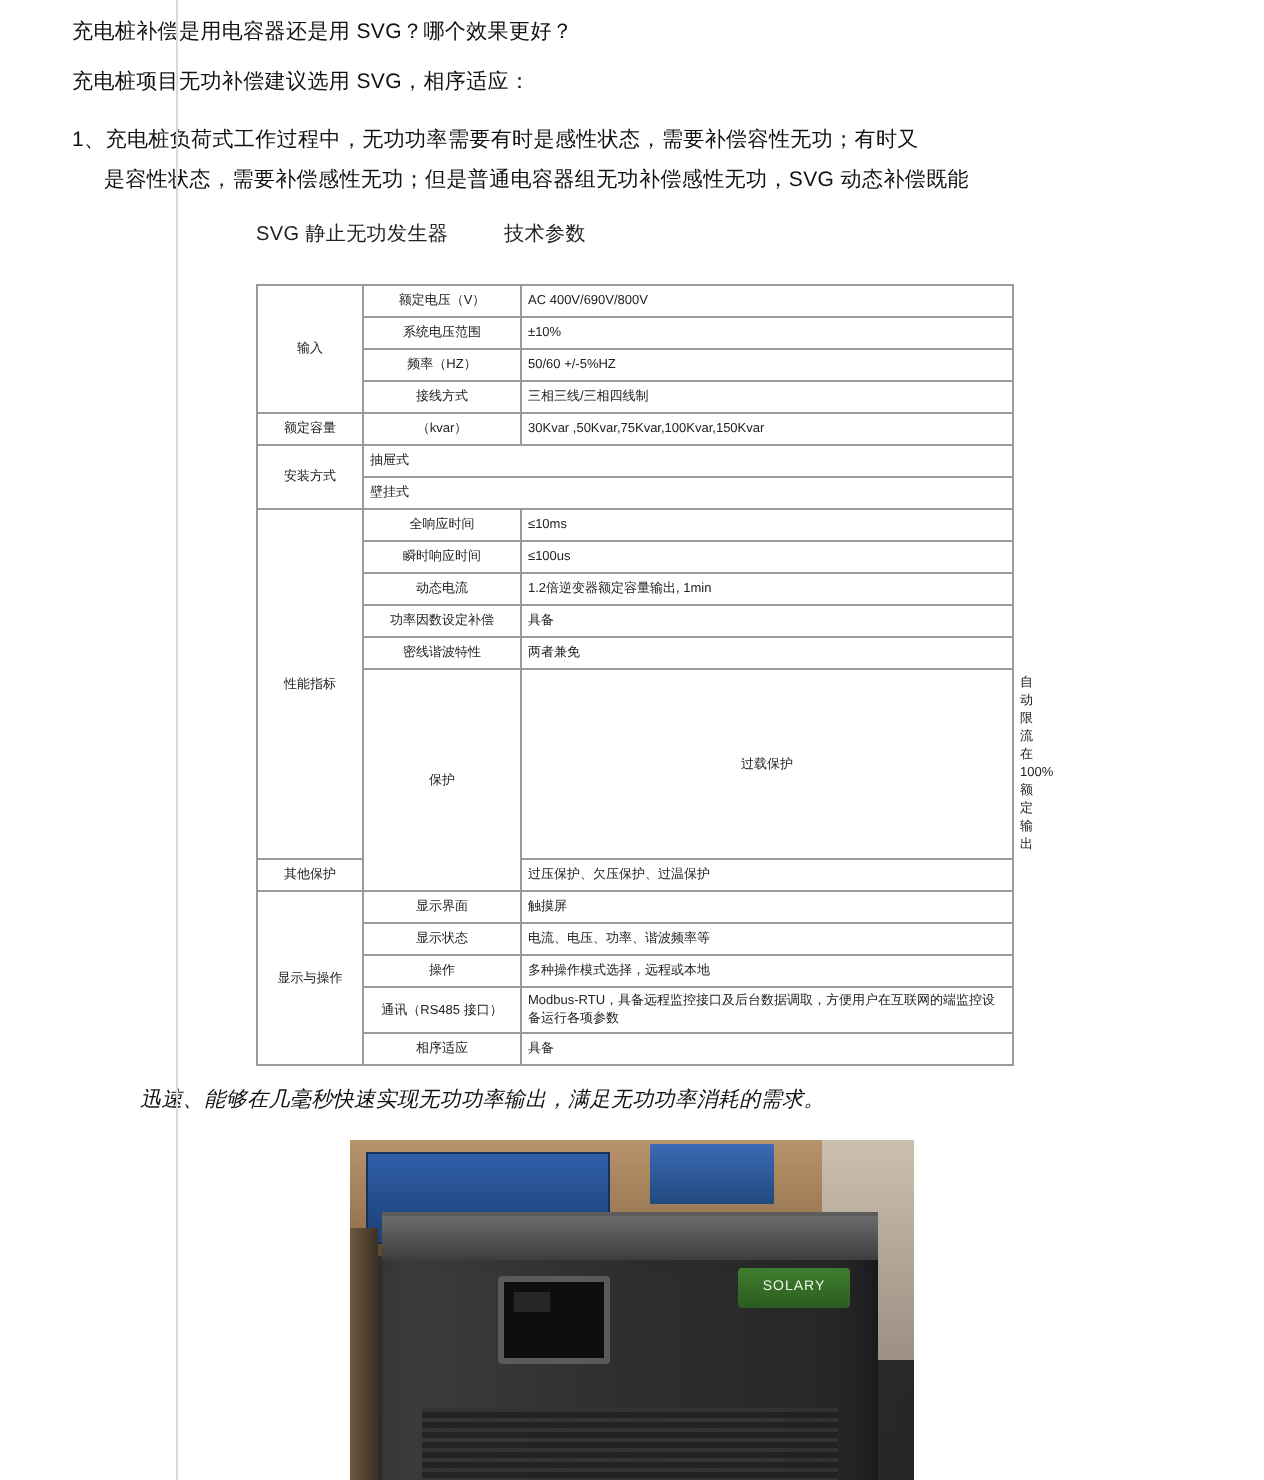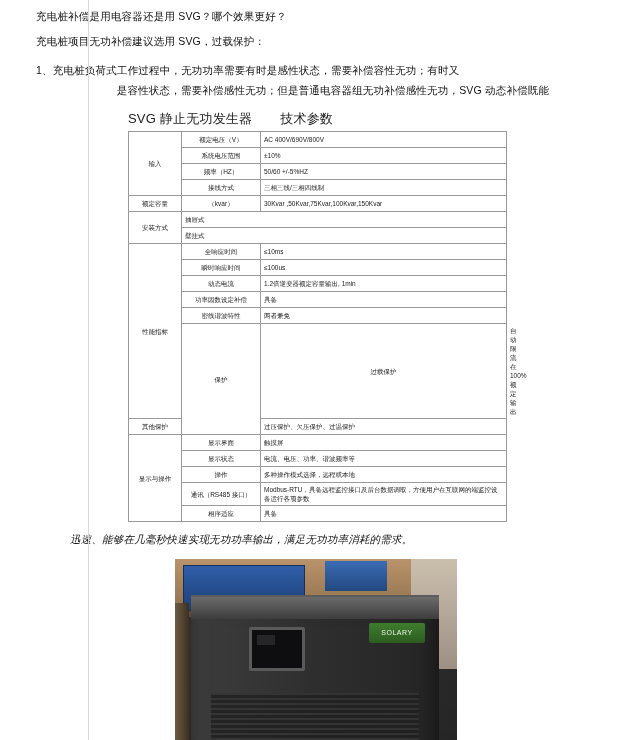--- a/index.html
+++ b/index.html
@@ -38,33 +38,33 @@
     color: #111;
     margin: 0;
     padding: 0 0 0 0;
   }
   .p-top {
     padding-top: 6px;
   }
   .p1 { padding-left: 18px; }
   .p2 { padding-left: 18px; padding-top: 5px; }
   .p3 { padding-left: 18px; padding-top: 9px; text-indent: 0; }
-  .p3 .ln2 { padding-left: 16px; display: block; text-align: center; }
+  .p3 .ln2 { padding-left: 16px; display: block; }
   .p4 { padding-left: 20px; padding-top: 7px; }
   .p4 .ln2 { padding-left: 32px; display: block; font-style: italic; }
 
   
   .table-wrap {
     margin: 10px 0 0 110px;
     width: 357px;
   }
   .table-title {
-    font-size: 13px;
+    font-size: 10px;
     color: #222;
-    margin-bottom: 3px;
+    margin-bottom: 18px;
     letter-spacing: 0.2px;
   }
   .table-title .sub {
     margin-left: 28px;
   }
   table.spec {
     border-collapse: collapse;
     width: 357px;
     table-layout: fixed;
     font-size: 6.5px;
@@ -177,21 +177,21 @@
     background: linear-gradient(to right, #6e5a42, #3b3024);
   }
 </style>
 </head>
 <body>
 
 <div class="page">
   <div class="rule-left"></div>
 
   <p class="para p1 p-top">充电桩补偿是用电容器还是用 SVG？哪个效果更好？</p>
-  <p class="para p2">充电桩项目无功补偿建议选用 SVG，过载保护：</p>
+  <p class="para p2">充电桩项目无功补偿建议选用 SVG，相序适应：</p>
 
   <div class="para p3">
     <span>1、充电桩负荷式工作过程中，无功功率需要有时是感性状态，需要补偿容性无功；有时又</span>
     <span class="ln2">是容性状态，需要补偿感性无功；但是普通电容器组无功补偿感性无功，SVG 动态补偿既能</span>
   </div>
 
   <div class="table-wrap">
     <div class="table-title">
       <span>SVG 静止无功发生器</span><span class="sub">技术参数</span>
     </div>

